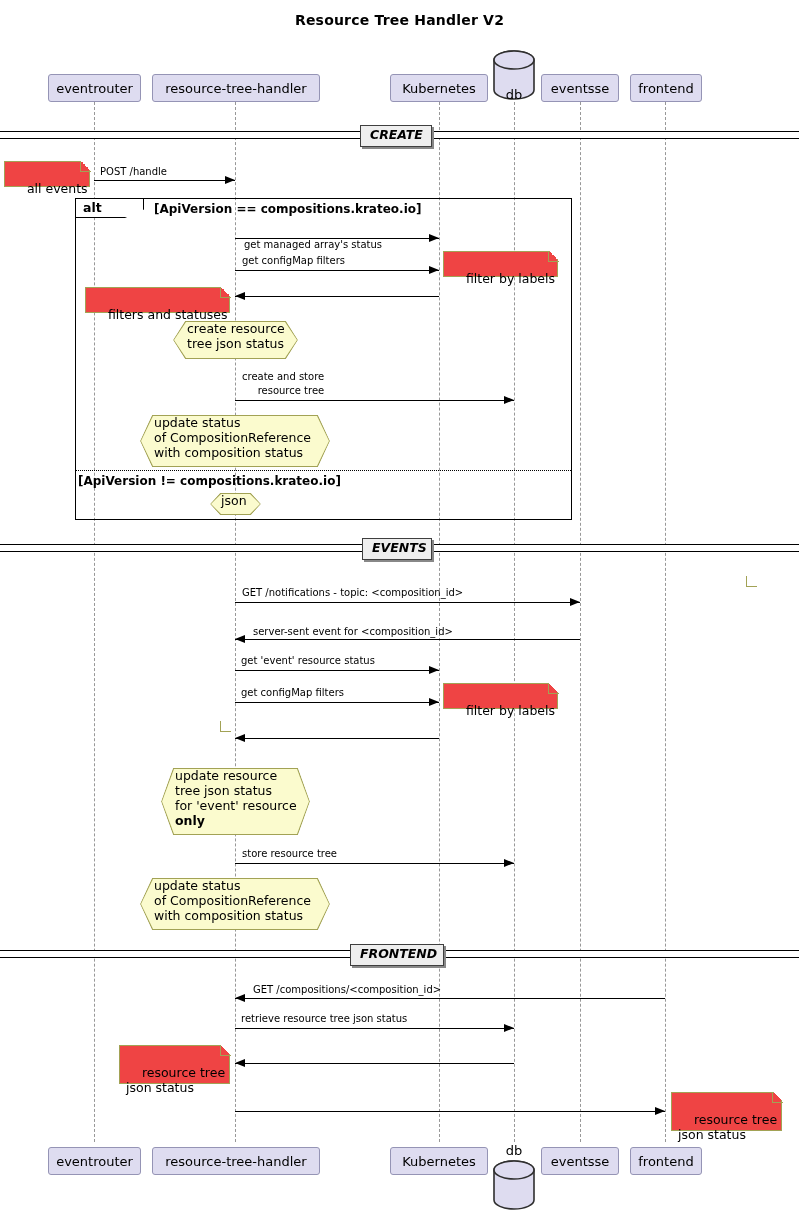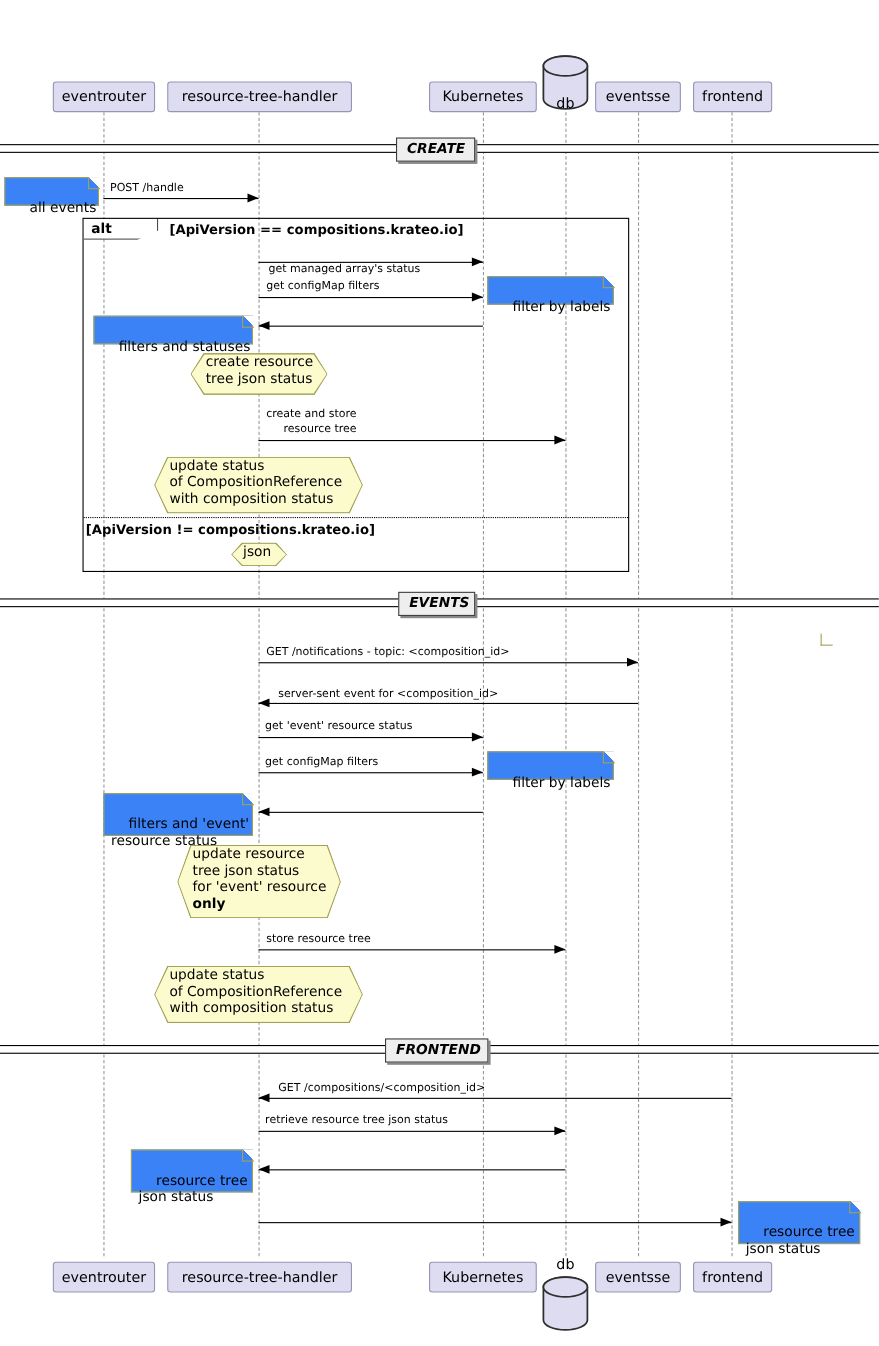--- a/index.html
+++ b/index.html
@@ -45,40 +45,41 @@
   .group-sep{position:absolute;height:0;border-top:1px dotted #000;}
 
   
   .msg-line{position:absolute;height:0;border-top:1.2px solid #000;}
   .msg-label{position:absolute;font-size:10px;white-space:pre;line-height:14px;color:#000;text-align:right;}
   .arrow-r,.arrow-l{position:absolute;width:0;height:0;}
   .arrow-r{border-top:4.5px solid transparent;border-bottom:4.5px solid transparent;border-left:10px solid #000;}
   .arrow-l{border-top:4.5px solid transparent;border-bottom:4.5px solid transparent;border-right:10px solid #000;}
 
   
-  .note{position:absolute;box-sizing:border-box;background:#3b82f6;
+  .note{position:absolute;box-sizing:border-box;background:#ef4444;
       border:1px solid #A2A255;font-size:12.5px;line-height:15px;
       padding:4px 7px 20px 6px;color:#000;white-space:pre;}
   .note-fold{position:absolute;width:10px;height:10px;
       background:linear-gradient(225deg,#ffffff 50%,transparent 50%);
       border-left:1px solid #A2A255;border-bottom:1px solid #A2A255;}
 
   
   .hexnote{position:absolute;box-sizing:border-box;font-size:12.5px;line-height:15px;
       white-space:pre;color:#000;display:flex;}
   .hexnote .hx-bg{position:absolute;left:0;top:0;right:0;bottom:0;background:#A2A255;}
   .hexnote .hx-in{position:absolute;left:1px;top:1px;right:1px;bottom:1px;background:#FBFBCE;}
   .hexnote .hx-txt{position:relative;padding:0 14px;}
   b{font-weight:bold;}
 </style>
 </head>
 <body>
 
 <div id="diagram">
 
+  <div class="title">Resource Tree Handler V2</div>
 
   <div class="lifeline" style="left:94px;top:102px;height:1040px;"></div>
   <div class="lifeline" style="left:235px;top:102px;height:1040px;"></div>
   <div class="lifeline" style="left:439px;top:102px;height:1040px;"></div>
   <div class="lifeline" style="left:514px;top:102px;height:1040px;"></div>
   <div class="lifeline" style="left:580px;top:102px;height:1040px;"></div>
   <div class="lifeline" style="left:665px;top:102px;height:1040px;"></div>
 
   <div class="participant" style="left:48px;top:74px;width:93px;">
     <span>eventrouter</span>
@@ -190,24 +191,20 @@
   <div class="msg-line" style="left:235px;top:702px;width:204px;"></div>
   <div class="arrow-r" style="left:429px;top:697.5px;"></div>
 
   <div class="note" style="left:443px;top:683px;width:115px;height:24px;">
     <span>filter by labels</span>
   </div>
   <div class="note-fold" style="left:548px;top:683px;"></div>
 
   <div class="msg-line" style="left:235px;top:738px;width:204px;"></div>
   <div class="arrow-l" style="left:235px;top:733.5px;"></div>
-  <div class="note" style="left:94px;top:721px;width:136px;height:39px;">
-    <span>filters and 'event'
-resource status</span>
-  </div>
   <div class="note-fold" style="left:220px;top:721px;"></div>
 
   <div class="hexnote" style="left:161px;top:768px;width:149px;height:67px;clip-path:polygon(12px 0,calc(100% - 12px) 0,100% 50%,calc(100% - 12px) 100%,12px 100%,0 50%);">
     <div class="hx-bg" style="clip-path:polygon(12px 0,calc(100% - 12px) 0,100% 50%,calc(100% - 12px) 100%,12px 100%,0 50%);"></div>
     <div class="hx-in" style="clip-path:polygon(12px 0,calc(100% - 12px) 0,100% 50%,calc(100% - 12px) 100%,12px 100%,0 50%);"></div>
     <div class="hx-txt"><span>update resource
 tree json status
 for 'event' resource
 </span><b>only</b></div>
   </div>

